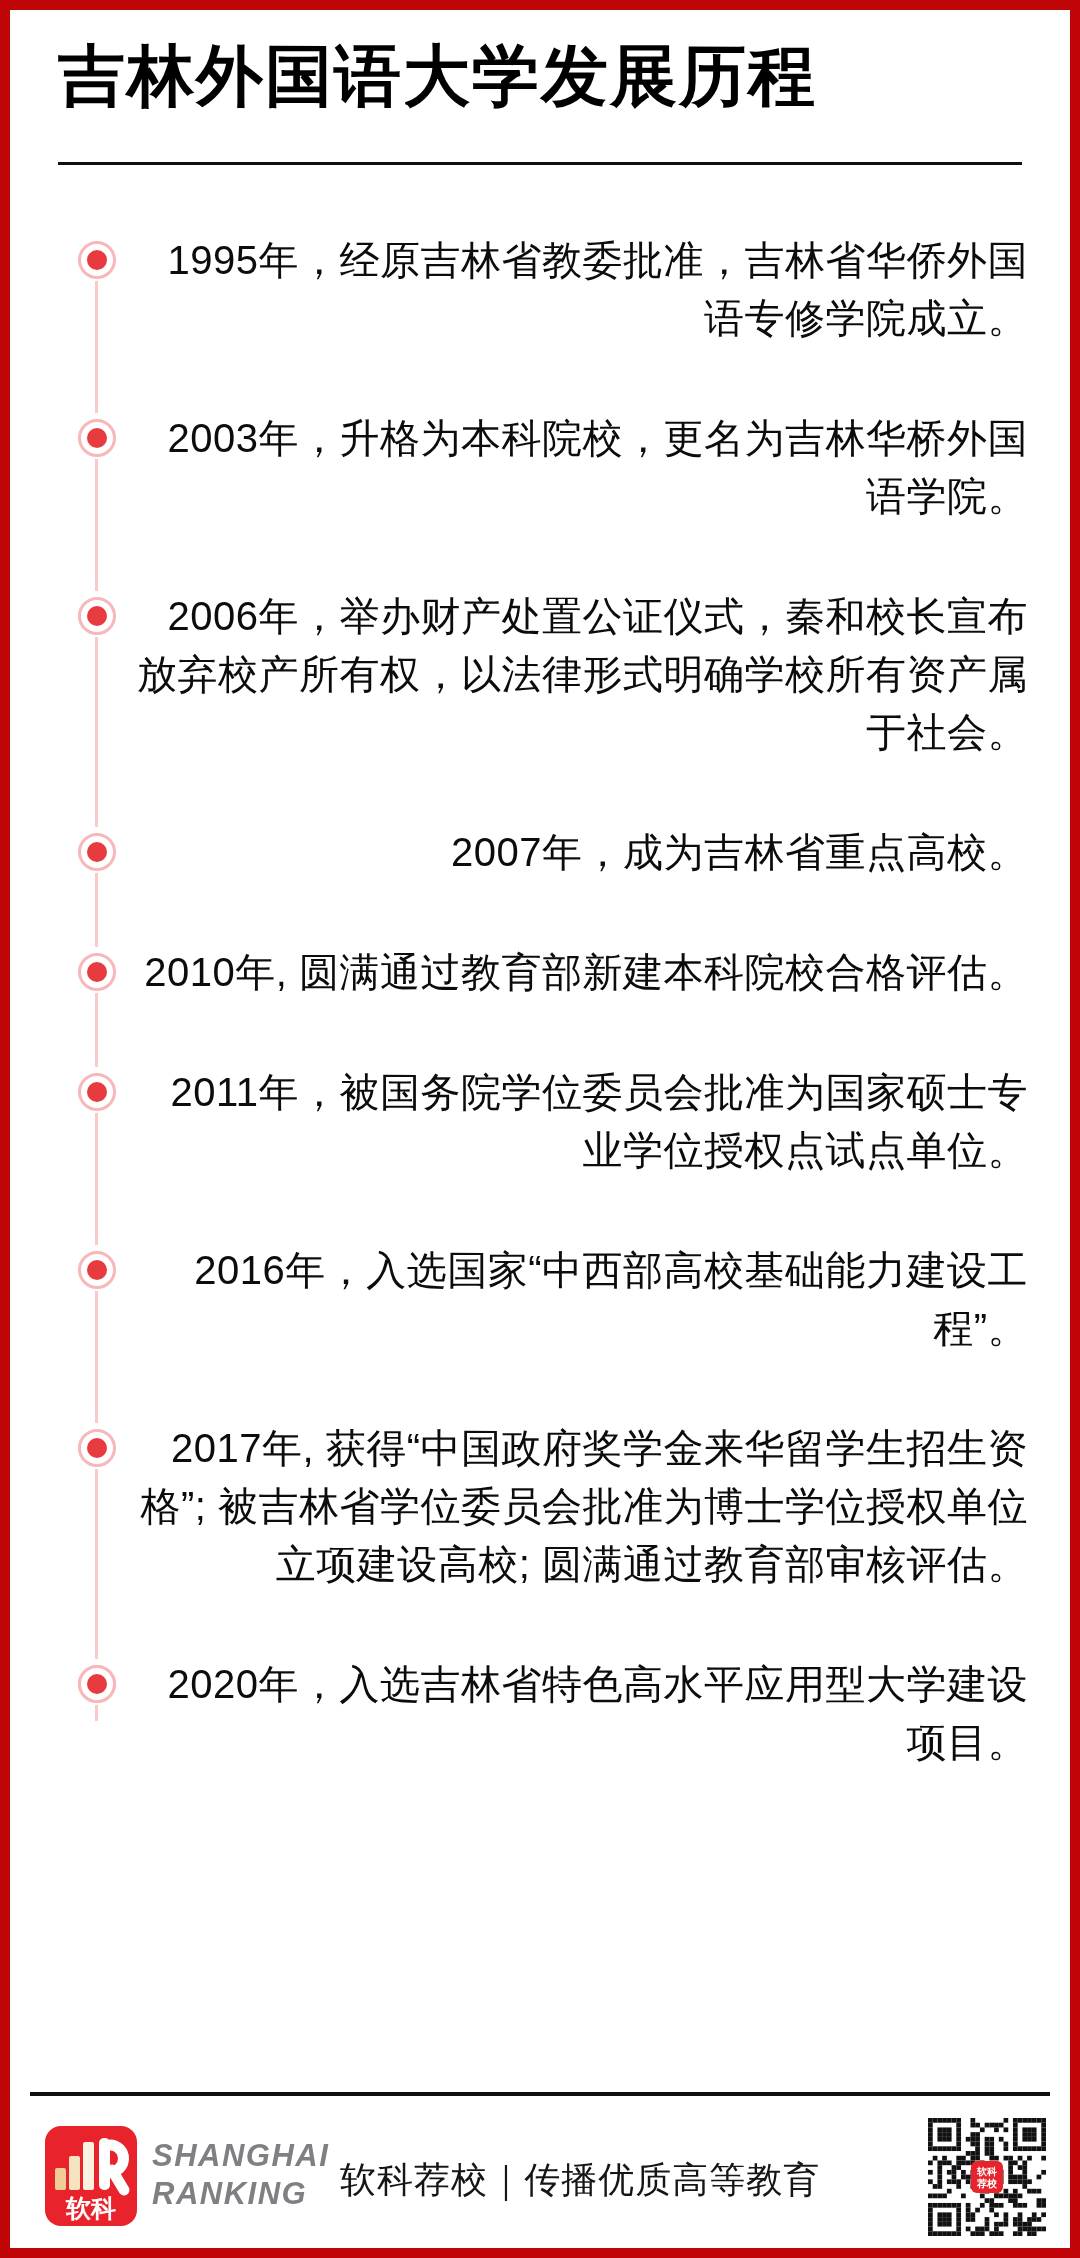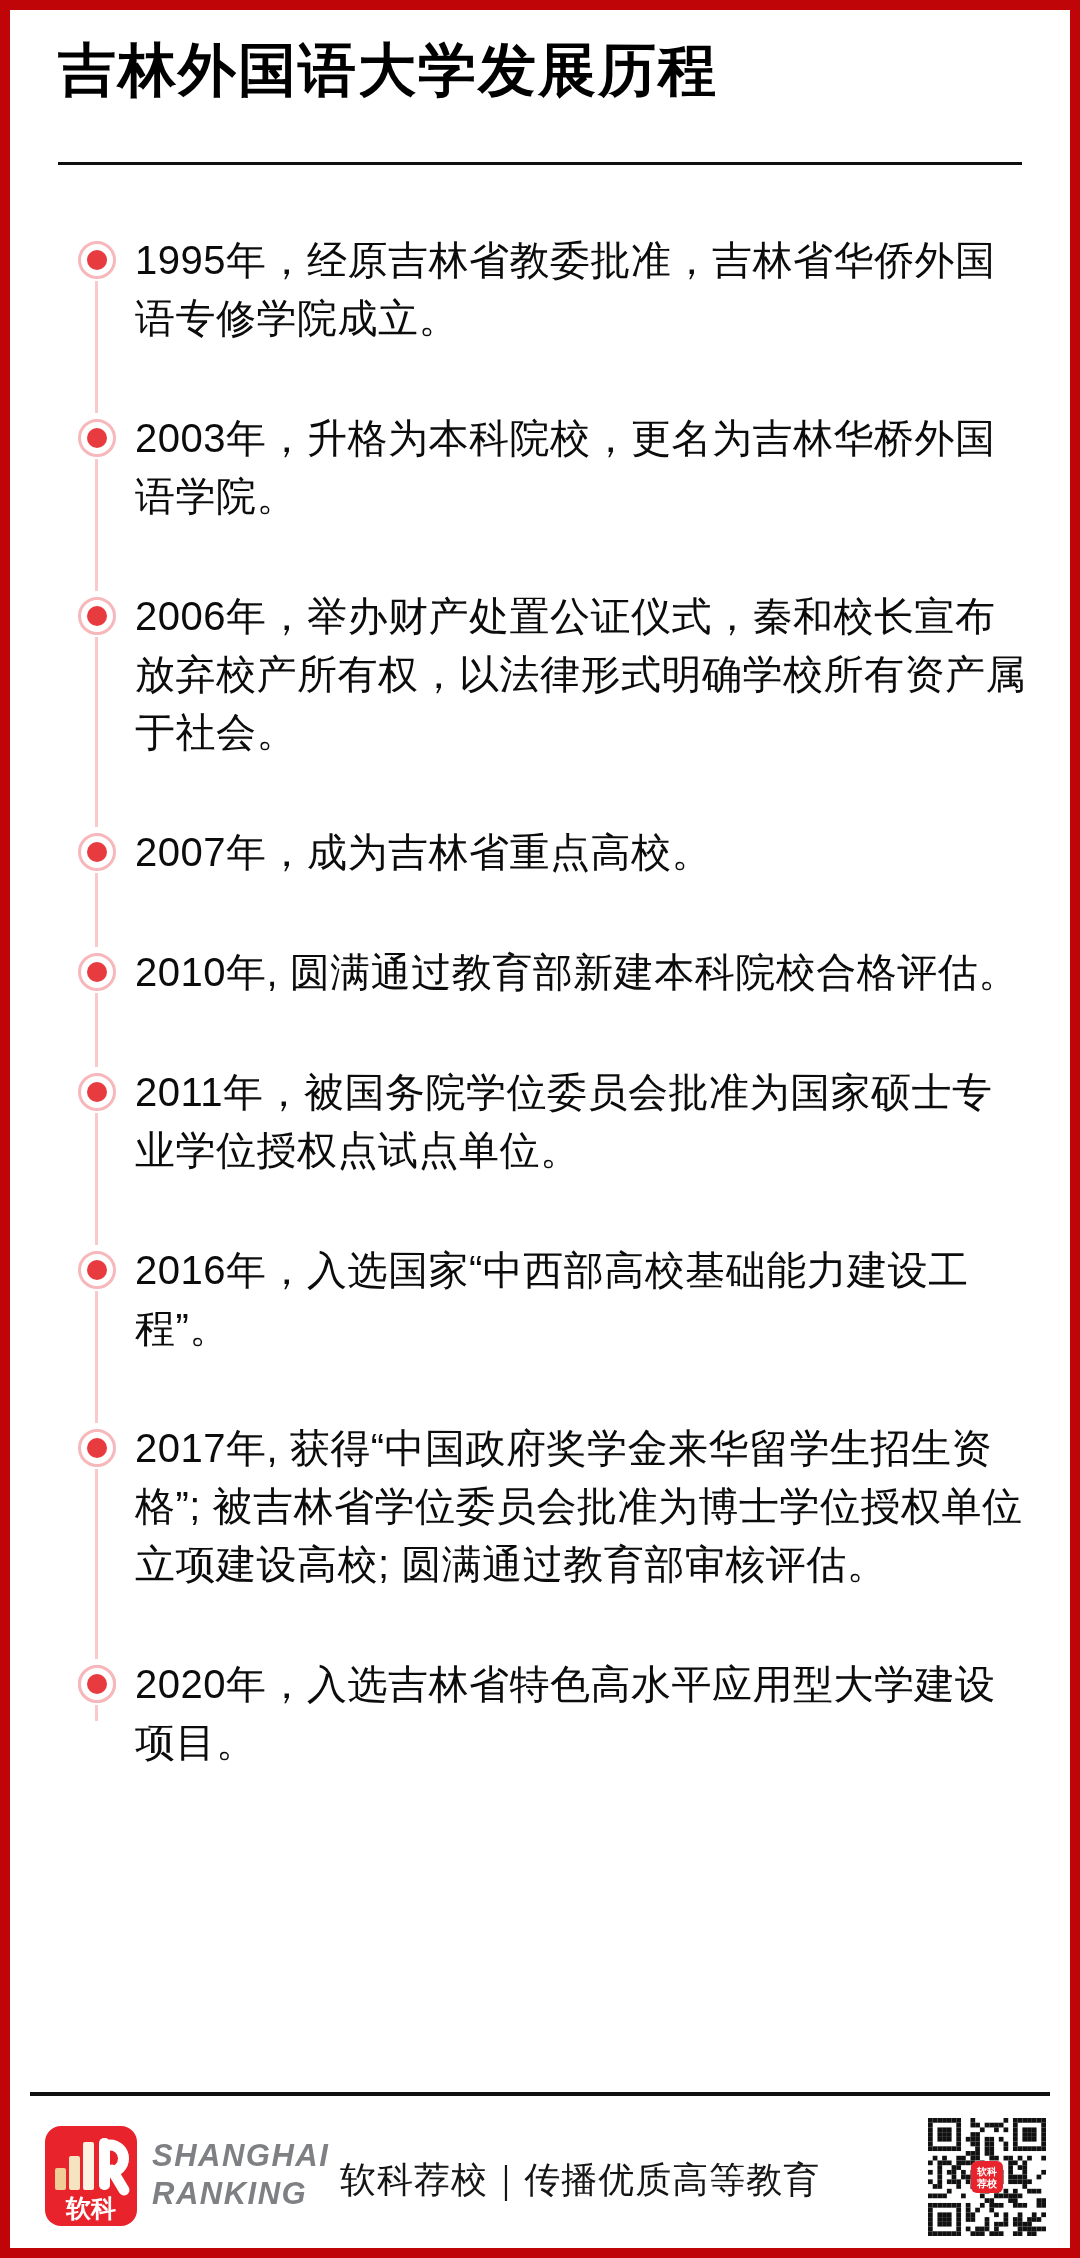--- a/index.html
+++ b/index.html
@@ -12,30 +12,30 @@
   }
   .frame {
     position:absolute; inset:0;
     border:10px solid #c00509;
     pointer-events:none;
     z-index:50;
   }
   
   .title {
     position:absolute; left:58px; top:34px;
-    font-size:58px; font-weight:bold; color:#000;
+    font-size:67px; font-weight:bold; color:#000;
     letter-spacing:2px; line-height:1.25;
   }
   .title-rule {
     position:absolute; left:58px; top:162px;
     width:964px; height:3px; background:#101010;
   }
   
   .timeline {
-    position:absolute; left:0; top:231px; width:1080px;
+    position:absolute; left:0; top:231px; width:1080px;text-align:right;
   }
   .entry {
     position:relative;
     padding-left:135px; padding-right:52px;
     margin-bottom:62px;
     font-size:40px; line-height:58px;
     color:#0c0c0c; letter-spacing:0.5px;
   }
   .bullet {
     position:absolute; left:78px; top:10px;

